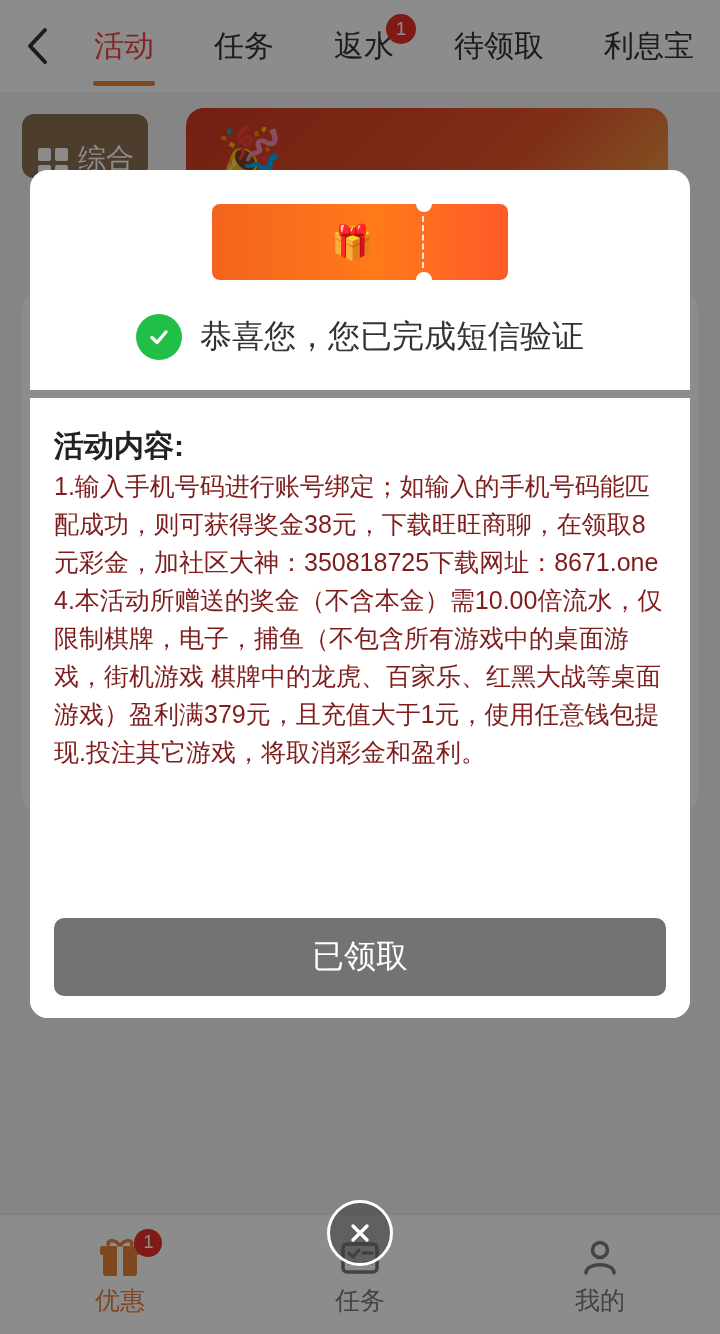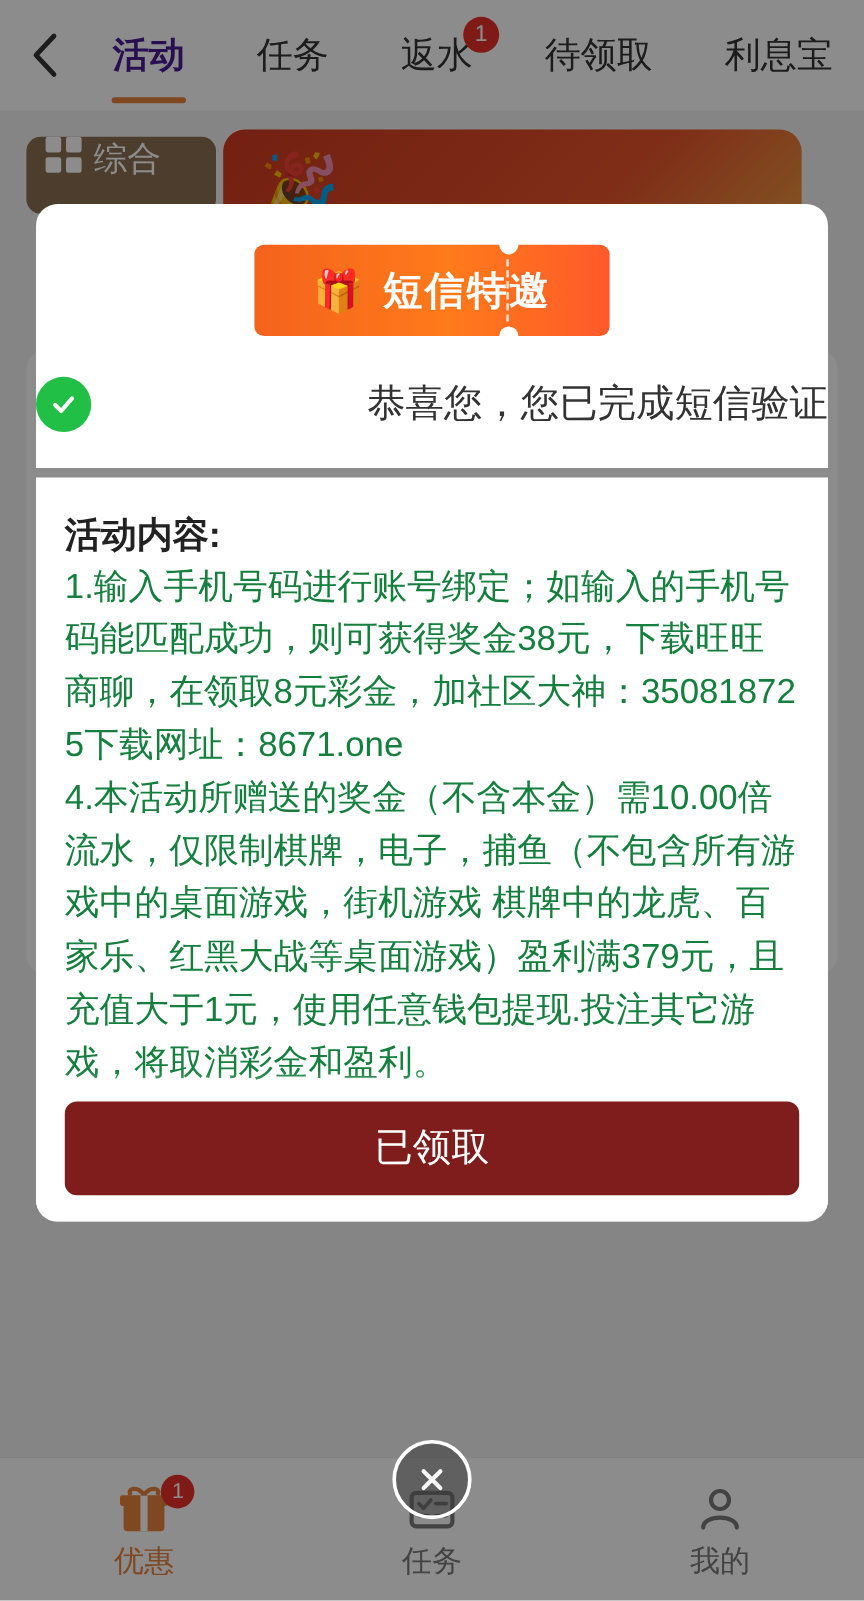--- a/index.html
+++ b/index.html
@@ -41,45 +41,45 @@
   }
   .nav-item {
     position: relative;
     font-size: 30px;
     color: #333333;
     padding: 0 30px;
     height: 92px;
     display: flex; align-items: center;
     white-space: nowrap;
   }
-  .nav-item.active { color: #4c1d95; font-weight: bold; }
+  .nav-item.active { color: #ef4444; font-weight: normal; }
   .nav-item.active::after {
     content: "";
     position: absolute; bottom: 6px; left: 50%;
     transform: translateX(-50%);
     width: 62px; height: 5px;
     background: #e8843c; border-radius: 3px;
   }
   .nav-badge {
     position: absolute; top: 14px; right: 8px;
     min-width: 30px; height: 30px;
     border-radius: 15px;
     background: #e8302a; color: #fff;
     font-size: 19px;
     display: flex; align-items: center; justify-content: center;
     padding: 0 6px;
   }
 
   .bg-body { position: absolute; top: 92px; left: 0; right: 0; bottom: 120px; }
   .cat-chip {
     position: absolute; left: 22px; top: 22px;
-    width: 158px; height: 64px;
+    width: 126px; height: 64px;
     background: #8b6f50;
     border-radius: 12px;
-    display: flex; align-items: flex-start;
+    display: flex; align-items: flex-end;
     padding-left: 16px;
     color: #fff; font-size: 28px;
   }
   .cat-chip .grid-ico {
     width: 30px; height: 30px;
     display: grid; grid-template-columns: 13px 13px; grid-template-rows: 13px 13px;
     gap: 4px; margin-right: 10px;
   }
   .cat-chip .grid-ico i { background: #fff; border-radius: 2px; display:block; }
   .promo-card {
@@ -168,21 +168,21 @@
   .ticket::after { bottom: -8px; }
   .ticket .dash {
     position: absolute; right: 84px; top: 12px; bottom: 12px;
     border-left: 2px dashed rgba(255,255,255,0.85);
   }
   .ticket .gift { margin-right: 12px; font-size: 34px; }
   .ticket .txt { margin-left: 2px; }
 
   .verified {
     margin-top: 34px;
-    display: flex; align-items: center; justify-content: space-between;
+    display: flex; align-items: center; justify-content: center;
     gap: 18px;
   }
   .check-circle {
     width: 46px; height: 46px; border-radius: 50%;
     background: #21bf45;
     display: flex; align-items: center; justify-content: center;
     flex: none;
   }
   .check-circle svg { display: block; }
   .verified-text { font-size: 32px; color: #333333; }
@@ -193,36 +193,36 @@
     border-radius: 0 0 18px 18px;
     padding: 28px 24px 0 24px;
     height: 620px;
     overflow: hidden;
     position: relative;
   }
   .content-title {
     font-size: 30px; font-weight: bold; color: #222222;
   }
   .content-p {
-    font-size: 29px; color: #15803d; line-height: 1.52;
+    font-size: 25px; color: #7f1d1d; line-height: 1.52;
     word-break: break-all;
   }
   .fade-bottom {
     position: absolute; left: 0; right: 0; bottom: 86px; height: 40px;
     background: linear-gradient(to bottom, rgba(255,255,255,0), #ffffff);
     pointer-events: none;
   }
   .claim-wrap {
     position: absolute; left: 0; right: 0; bottom: 0;
     background: #ffffff;
     padding: 14px 24px 22px 24px;
   }
   .claim-btn {
     width: 100%; height: 78px;
-    background: #7f1d1d; color: #ffffff;
+    background: #737373; color: #ffffff;
     border: none; border-radius: 10px;
     font-size: 32px;
     font-family: Liberation Mono, monospace;
   }
 
   .close-btn {
     position: absolute;
     left: 50%; transform: translateX(-50%);
     top: 1200px;
     width: 66px; height: 66px;
@@ -319,21 +319,20 @@
     </div>
   </div>
 
   <div class="overlay"></div>
 
   <div class="modal">
 
     <div class="modal-head">
       <div class="ticket">
         <span class="gift">🎁</span>
-        <span class="txt">短信特邀</span>
         <span class="dash"></span>
       </div>
       <div class="verified">
         <span class="check-circle">
           <svg width="26" height="26" viewBox="0 0 26 26">
               <polyline points="6,13.5 11,18.5 20,8" fill="none" stroke="#ffffff" stroke-width="3.4" stroke-linecap="round" stroke-linejoin="round"></polyline>
             </svg>
         </span>
         <span class="verified-text">恭喜您，您已完成短信验证</span>
       </div>

